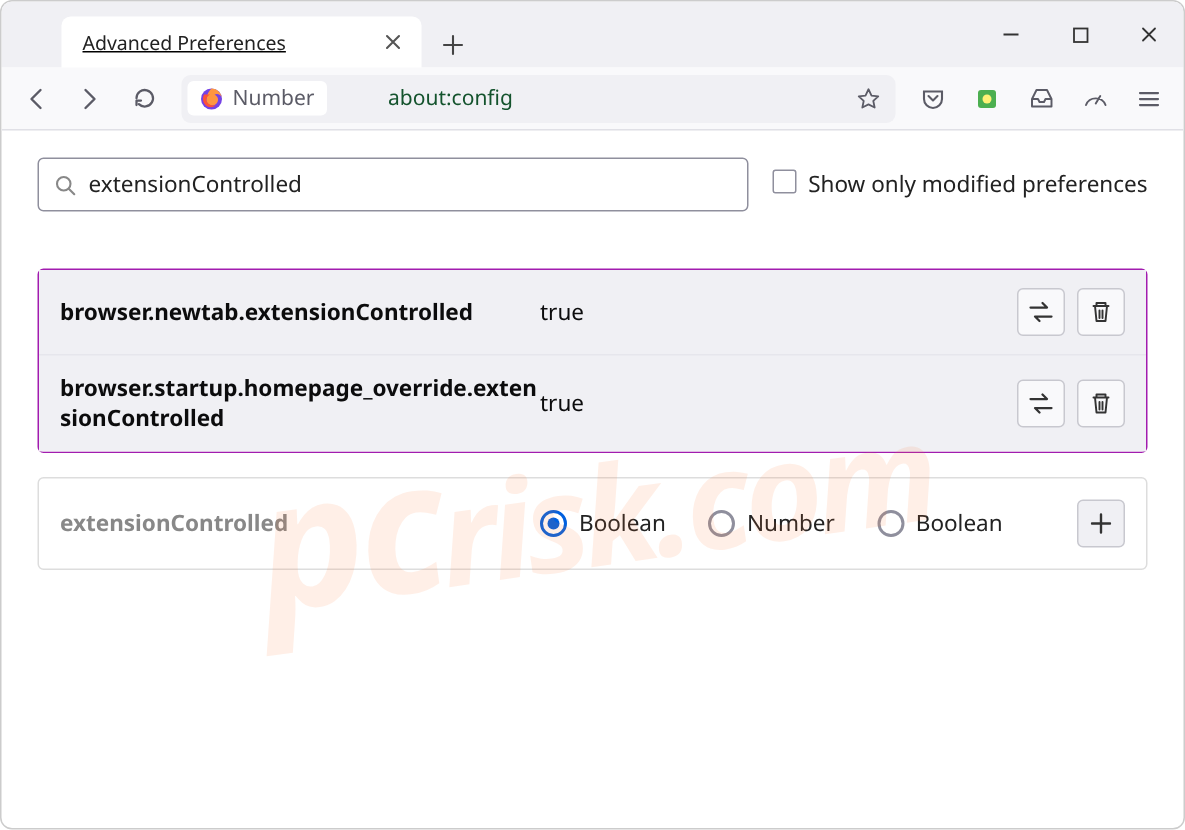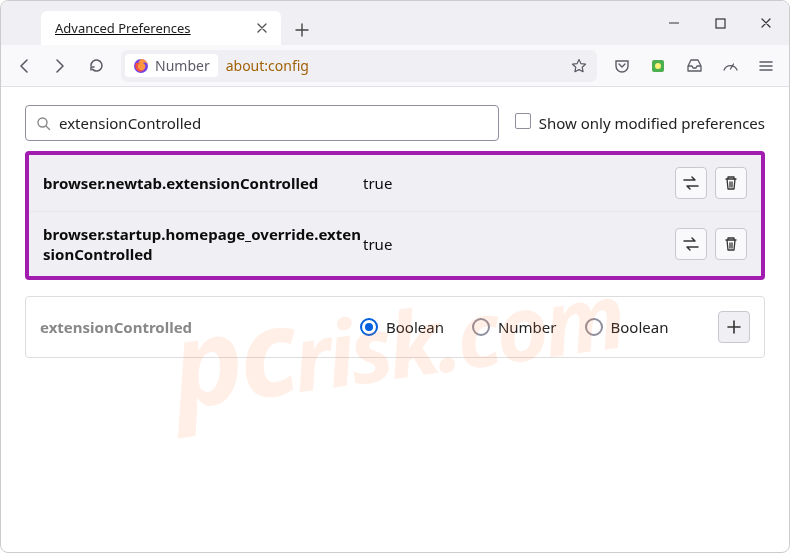--- a/index.html
+++ b/index.html
@@ -10,33 +10,33 @@
 .tab-close { margin-left: auto; width: 18px; height: 18px; display: flex; align-items: center; justify-content: center; cursor: pointer; color: #555; }
 .newtab-btn { width: 30px; height: 30px; margin-left: 6px; display: flex; align-items: center; justify-content: center; cursor: pointer; color: #444; font-size: 18px; }
 .window-controls { margin-left: auto; display: flex; }
 .win-btn { width: 46px; height: 44px; display: flex; align-items: center; justify-content: center; cursor: pointer; color: #333; }
 
 .toolbar { height: 42px; background: #f9f9fb; display: flex; align-items: center; padding: 0 6px; gap: 2px; border-bottom: 1px solid #e0e0e6; }
 .nav-btn { width: 34px; height: 34px; display: flex; align-items: center; justify-content: center; cursor: pointer; color: #5b5b66; border-radius: 4px; }
 .urlbar { flex: 1; height: 32px; background: #f0f0f4; border-radius: 6px; display: flex; align-items: center; margin: 0 6px; padding: 0 4px; }
 .urlbar-identity { display: flex; align-items: center; gap: 6px; background: #fff; border-radius: 4px; padding: 2px 8px; margin-right: 8px; font-size: 14px; color: #5b5b66; }
 .ff-icon { width: 16px; height: 16px; }
-.urlbar-text { font-size: 14px; color: #a16207; flex: 1; }
+.urlbar-text { font-size: 14px; color: #14532d; flex: 1; margin-left: 33px; }
 .urlbar-star { width: 28px; height: 28px; display: flex; align-items: center; justify-content: center; color: #5b5b66; cursor: pointer; }
 .tool-icon { width: 34px; height: 34px; display: flex; align-items: center; justify-content: center; cursor: pointer; color: #5b5b66; }
 
 .content { padding: 18px 24px; }
 .search-row { display: flex; align-items: center; gap: 16px; }
 .search-box { flex: 1; height: 36px; border: 1px solid #8f8f9d; border-radius: 4px; display: flex; align-items: center; padding: 0 10px; gap: 8px; }
 .search-icon { color: #888; }
 .search-input { border: none; outline: none; flex: 1; font-size: 15px; color: #222; }
 .checkbox-wrap { display: flex; gap: 8px; font-size: 15px; color: #222; }
 .checkbox { width: 16px; height: 16px; border: 1px solid #8f8f9d; border-radius: 2px; cursor: pointer; }
 
-.pref-list { margin-top: 10px; border: 4px solid #a21caf; border-radius: 4px; }
+.pref-list { margin-top: 38px; border: 1px solid #a21caf; border-radius: 4px; }
 .pref-row { display: flex; align-items: center; padding: 12px 14px; background: #f0f0f4; }
 .pref-row + .pref-row { border-top: 1px solid #e6e6ec; }
 .pref-name { font-weight: 700; font-size: 15px; color: #0c0c0d; width: 320px; word-break: break-word; }
 .pref-value { font-weight: 400; font-size: 15px; color: #0c0c0d; width: 60px; }
 .pref-actions { margin-left: auto; display: flex; gap: 8px; }
 .pref-btn { width: 32px; height: 32px; border: 1px solid #c8c8cf; background: #f9f9fb; border-radius: 4px; display: flex; align-items: center; justify-content: center; cursor: pointer; color: #333; }
 
 .add-row { margin-top: 16px; border: 1px solid #ddd; border-radius: 4px; display: flex; align-items: center; padding: 14px; }
 .add-name { font-weight: 700; font-size: 15px; color: #888; width: 320px; }
 .radio-group { display: flex; gap: 28px; align-items: flex-start; }

